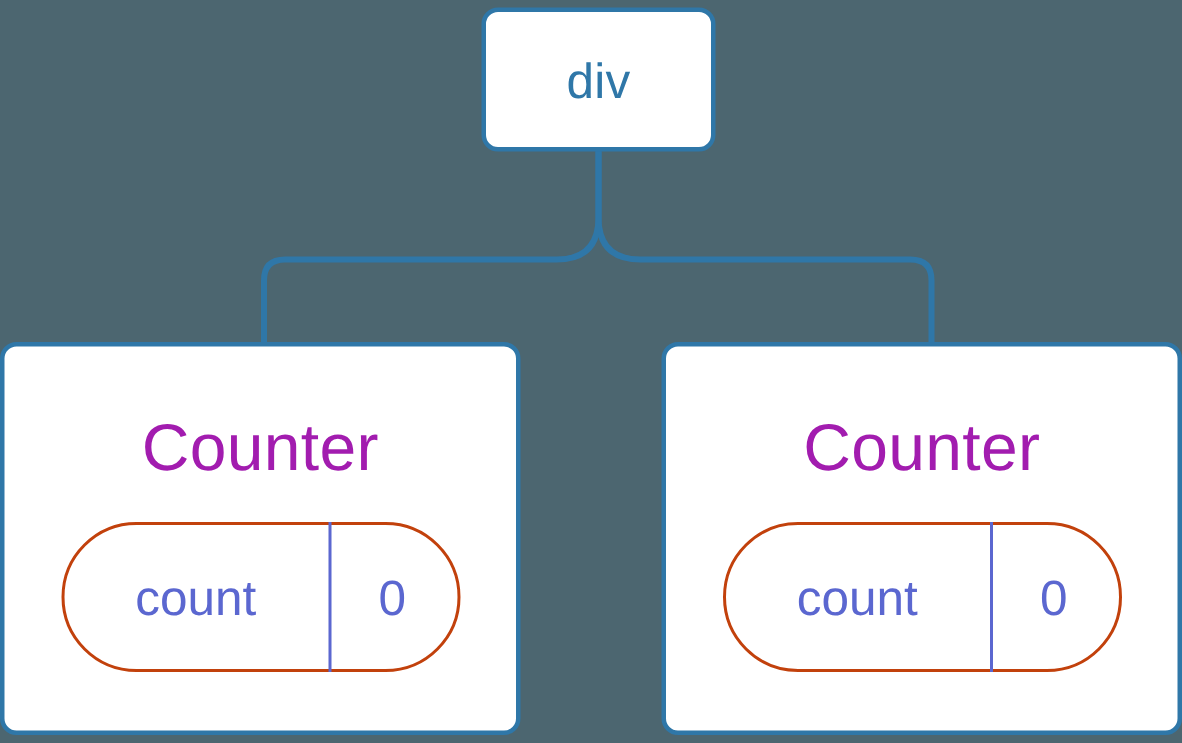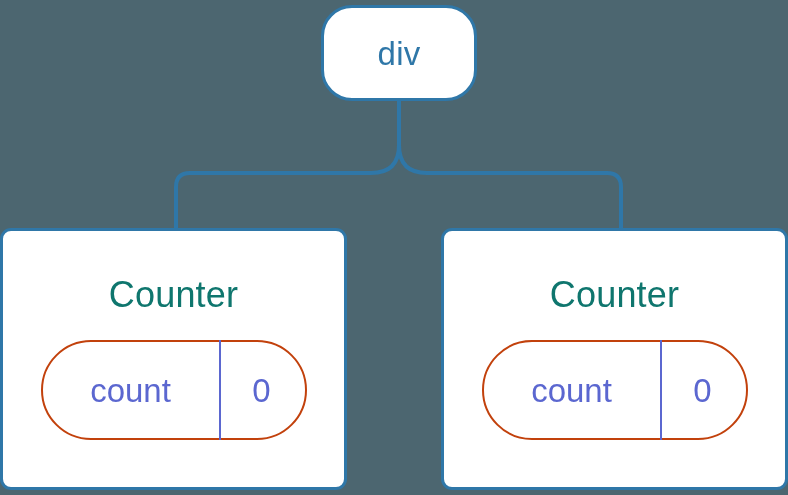--- a/index.html
+++ b/index.html
@@ -44,42 +44,41 @@
     align-items: center;
   }
 
   
   #node-div {
     left: 321px;
     top: 5px;
     width: 156px;
     height: 96px;
     justify-content: center;
-    border-radius: 31px;
   }
   .node-title-root {
     color: #2f77a8;
     font-size: 33px;
     line-height: 1;
     letter-spacing: 0.2px;
   }
 
   
   .node-child {
     top: 228px;
     width: 347px;
     height: 262px;
     padding-top: 46px;
   }
   #node-counter-0 { left: 0px; }
   #node-counter-1 { left: 441px; }
 
   .node-title {
-    color: #0f766e;
-    font-size: 36px;
+    color: #a21caf;
+    font-size: 44px;
     line-height: 1;
     letter-spacing: 0.2px;
   }
 
   
   .state-pill {
     position: relative;
     margin-top: 27px;
     width: 266px;
     height: 100px;

